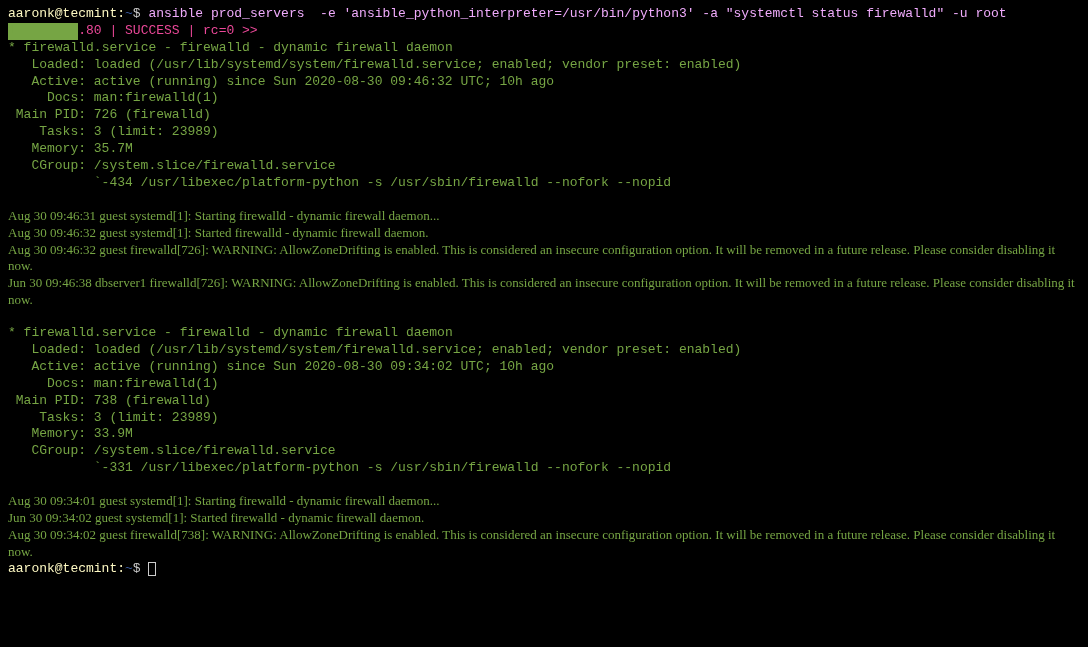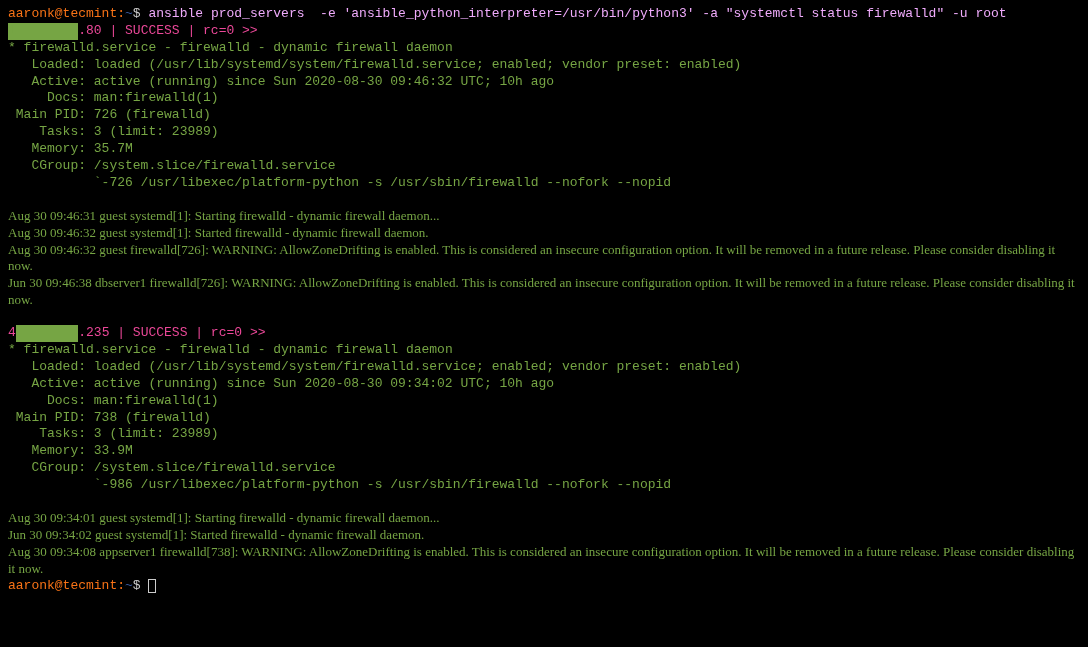--- a/index.html
+++ b/index.html
@@ -8,21 +8,21 @@
     color: #76a544;
     font-family: "Courier New", monospace;
     font-size: 13px;
     line-height: 1.3;
     padding: 6px 8px;
     width: 1088px;
     height: 647px;
     overflow: hidden;
     font-weight: 500;
   }
-  .prompt-user { color: #f97316; }
+  .prompt-user { color: #fef9c3; }
   .prompt-tilde { color: #3a5ba0; }
   .prompt-dollar { color: #cccccc; }
   .cmd { color: #f0abfc; }
   .yellow { color: #ec4899; }
   .green-bright { color: #76a544; }
   .redblock {
     background: #76a544;
     color: #76a544;
     display: inline-block;
   }
@@ -51,44 +51,43 @@
   <div class="line"><span class="yellow redblock">1&nbsp;&nbsp;&nbsp;&nbsp;&nbsp;&nbsp;&nbsp;&nbsp;</span><span class="yellow">.80</span><span class="yellow"> | SUCCESS | rc=0 &gt;&gt;</span></div>
 
   <div class="line"><span class="green-bright">*</span><span class="green-bright"> firewalld.service - firewalld - dynamic firewall daemon</span></div>
   <div class="line green-bright">   Loaded: loaded (/usr/lib/systemd/system/firewalld.service; enabled; vendor preset: enabled)</div>
   <div class="line green-bright">   Active: active (running) since Sun 2020-08-30 09:46:32 UTC; 10h ago</div>
   <div class="line green-bright">     Docs: man:firewalld(1)</div>
   <div class="line green-bright"> Main PID: 726 (firewalld)</div>
   <div class="line green-bright">    Tasks: 3 (limit: 23989)</div>
   <div class="line green-bright">   Memory: 35.7M</div>
   <div class="line green-bright">   CGroup: /system.slice/firewalld.service</div>
-  <div class="line green-bright">           `-726 /usr/libexec/platform-python -s /usr/sbin/firewalld --nofork --nopid</div>
+  <div class="line green-bright">           `-434 /usr/libexec/platform-python -s /usr/sbin/firewalld --nofork --nopid</div>
 
   <div class="spacer"></div>
 
   <pre class="green-bright">Aug 30 09:46:31 guest systemd[1]: Starting firewalld - dynamic firewall daemon...</pre>
   <pre class="green-bright">Aug 30 09:46:32 guest systemd[1]: Started firewalld - dynamic firewall daemon.</pre>
   <pre class="green-bright">Aug 30 09:46:32 guest firewalld[726]: WARNING: AllowZoneDrifting is enabled. This is considered an insecure configuration option. It will be removed in a future release. Please consider disabling it now.</pre>
   <pre class="green-bright">Jun 30 09:46:38 dbserver1 firewalld[726]: WARNING: AllowZoneDrifting is enabled. This is considered an insecure configuration option. It will be removed in a future release. Please consider disabling it now.</pre>
 
   <div class="spacer"></div>
 
-  <div class="line"><span class="yellow">4</span><span class="yellow redblock">&nbsp;&nbsp;&nbsp;&nbsp;&nbsp;&nbsp;&nbsp;&nbsp;</span><span class="yellow">.235</span><span class="yellow"> | SUCCESS | rc=0 &gt;&gt;</span></div>
 
   <div class="line"><span class="green-bright">*</span><span class="green-bright"> firewalld.service - firewalld - dynamic firewall daemon</span></div>
   <div class="line green-bright">   Loaded: loaded (/usr/lib/systemd/system/firewalld.service; enabled; vendor preset: enabled)</div>
   <div class="line green-bright">   Active: active (running) since Sun 2020-08-30 09:34:02 UTC; 10h ago</div>
   <div class="line green-bright">     Docs: man:firewalld(1)</div>
   <div class="line green-bright"> Main PID: 738 (firewalld)</div>
   <div class="line green-bright">    Tasks: 3 (limit: 23989)</div>
   <div class="line green-bright">   Memory: 33.9M</div>
   <div class="line green-bright">   CGroup: /system.slice/firewalld.service</div>
-  <div class="line green-bright">           `-986 /usr/libexec/platform-python -s /usr/sbin/firewalld --nofork --nopid</div>
+  <div class="line green-bright">           `-331 /usr/libexec/platform-python -s /usr/sbin/firewalld --nofork --nopid</div>
 
   <div class="spacer"></div>
 
   <pre class="green-bright">Aug 30 09:34:01 guest systemd[1]: Starting firewalld - dynamic firewall daemon...</pre>
   <pre class="green-bright">Jun 30 09:34:02 guest systemd[1]: Started firewalld - dynamic firewall daemon.</pre>
-  <pre class="green-bright">Aug 30 09:34:08 appserver1 firewalld[738]: WARNING: AllowZoneDrifting is enabled. This is considered an insecure configuration option. It will be removed in a future release. Please consider disabling it now.</pre>
+  <pre class="green-bright">Aug 30 09:34:02 guest firewalld[738]: WARNING: AllowZoneDrifting is enabled. This is considered an insecure configuration option. It will be removed in a future release. Please consider disabling it now.</pre>
 
   <div class="line"><span class="prompt-user">aaronk@tecmint</span><span class="prompt-user">:</span><span class="prompt-tilde">~</span><span class="prompt-dollar">$</span><span class="cmd"> </span><span class="cursor"></span></div>
 
 </div>
 
 </body></html>

